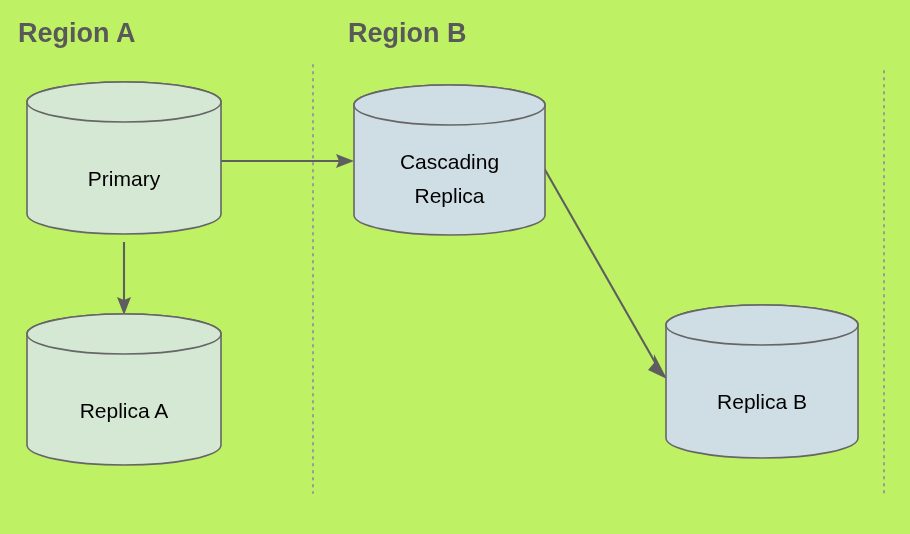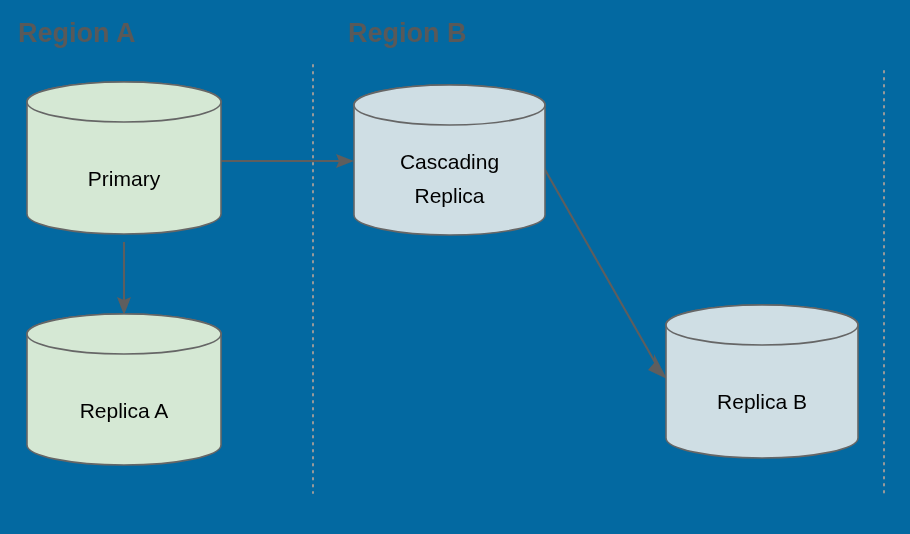--- a/index.html
+++ b/index.html
@@ -7,21 +7,21 @@
     padding: 0;
     background: #ffffff;
   }
   body {
     font-family: "Liberation Sans", sans-serif;
   }
   #canvas {
     position: relative;
     width: 910px;
     height: 534px;
-    background: #0369a1;
+    background: #bef264;
     overflow: hidden;
   }
   #diagram-svg {
     position: absolute;
     left: 0;
     top: 0;
     width: 910px;
     height: 534px;
     display: block;
   }

